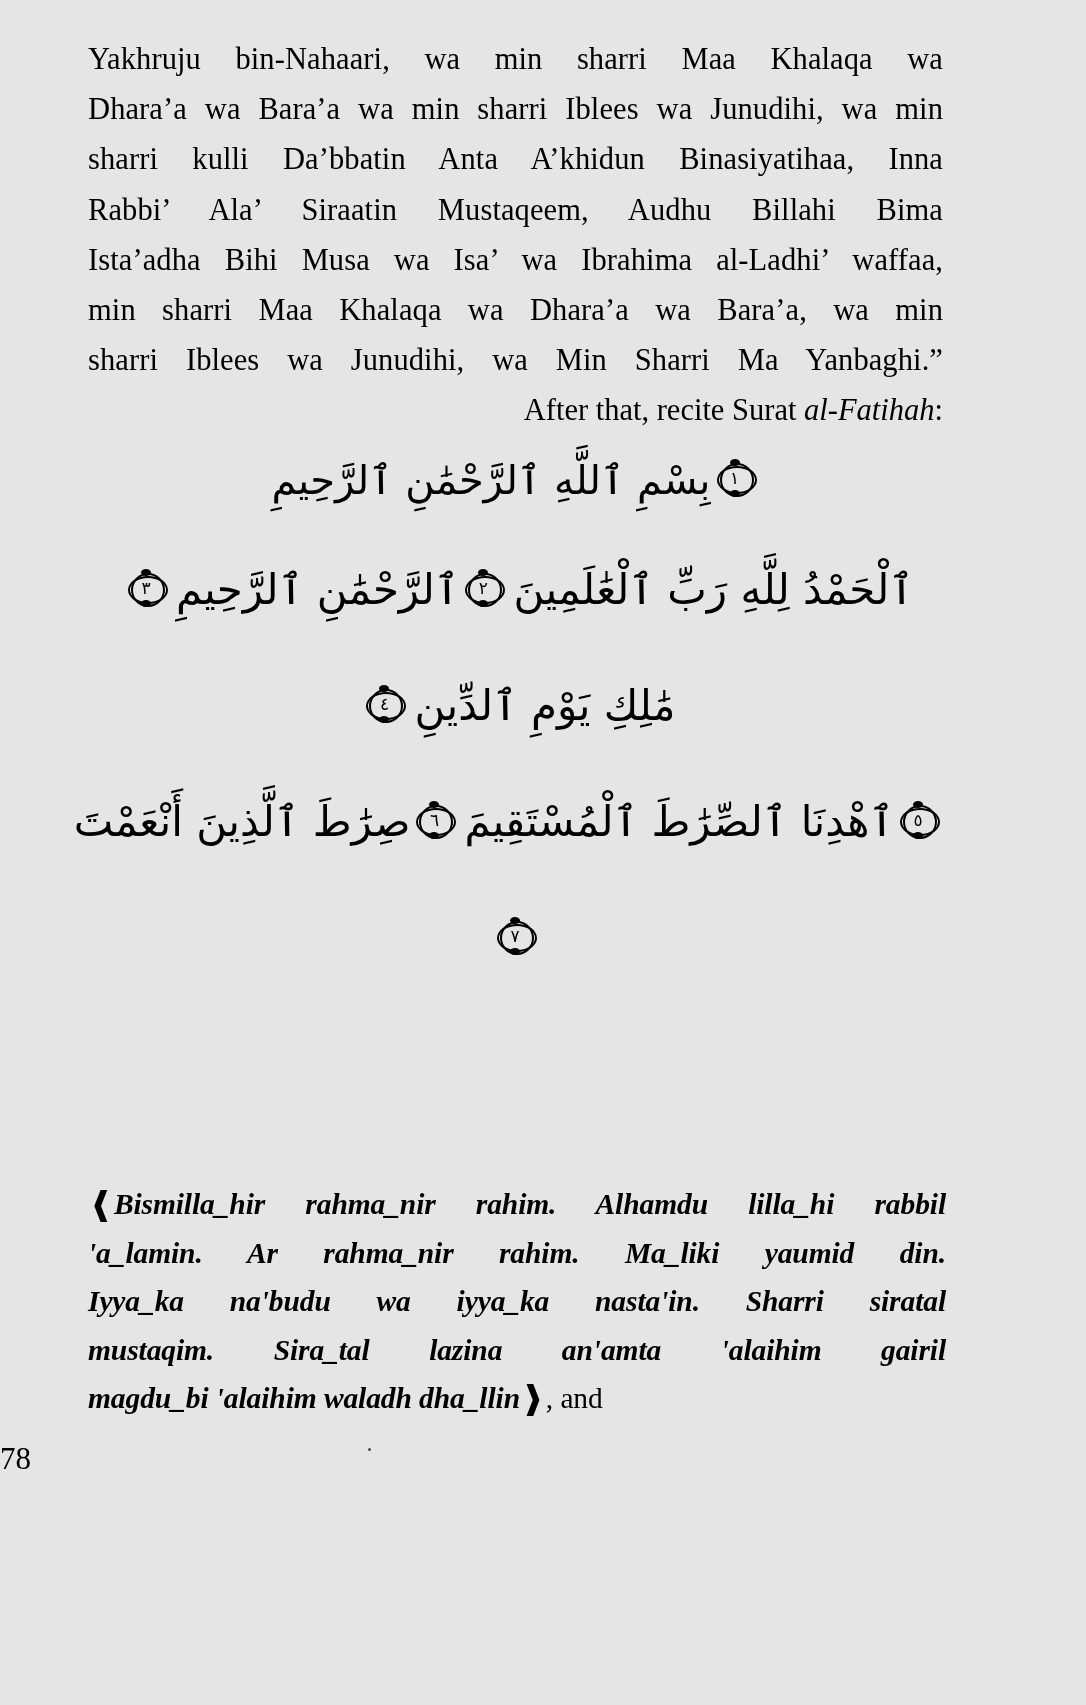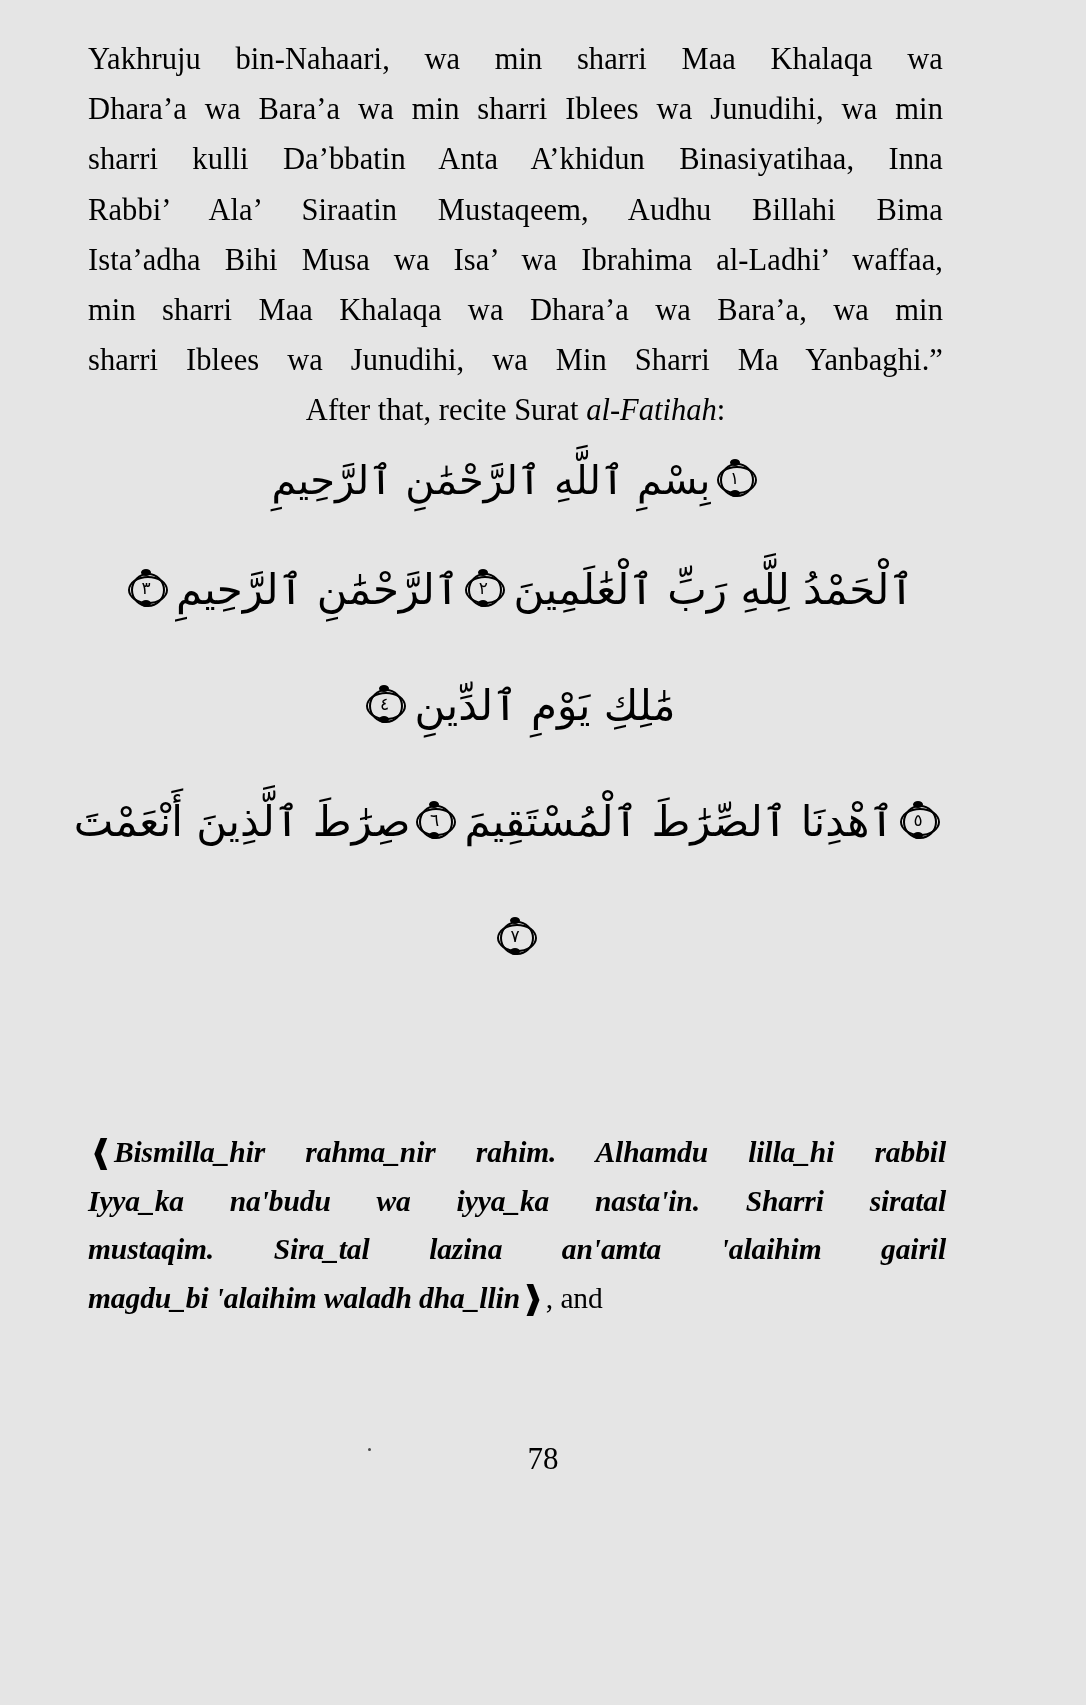--- a/index.html
+++ b/index.html
@@ -44,21 +44,21 @@
   }
   .translit-para .lastline {
     text-align: left;
     font-family: Liberation Serif, serif;
   }
 
   .after-line {
     font-family: "Liberation Serif", "DejaVu Serif", serif;
     font-size: 30.5px;
     line-height: 50.2px;
-    text-align: center;
+    text-align: right;
     margin: 0;
     white-space: nowrap;
   }
   .after-line i { font-style: italic; }
 
   
   .arabic-block {
     position: absolute;
     left: 88px;
     top: 428px;
@@ -123,21 +123,21 @@
     font-family: "DejaVu Sans", sans-serif;
     font-size: 17px;
     line-height: 30px;
     color: #000;
   }
 
   
   .bold-translit {
     position: absolute;
     left: 88px;
-    top: 1128px;
+    top: 1180px;
     width: 858px;
     font-family: "Liberation Serif", "DejaVu Serif", serif;
     font-weight: bold;
     font-style: italic;
     font-size: 29.5px;
     line-height: 48.5px;
     text-align: justify;
     text-align-last: justify;
     letter-spacing: -0.1px;
   }
@@ -157,21 +157,21 @@
     display: inline-block;
     transform: scaleX(0.78);
   }
 
   
   .page-number {
     position: absolute;
     left: 0;
     top: 1440px;
     width: 1086px;
-    text-align: center;
+    text-align: left;
     font-family: "Liberation Serif", "DejaVu Serif", serif;
     font-size: 31px;
     line-height: 38px;
   }
   .speck {
     position: absolute;
     left: 368px;
     top: 1448px;
     width: 3px;
     height: 3px;
@@ -207,20 +207,21 @@
 
     <div class="arabic-line l3"><span>مَٰلِكِ يَوْمِ ٱلدِّينِ</span><span class="ayah-mark"><span class="ring2"></span><span class="ring"></span><span class="dot-top"></span><span class="dot-bot"></span><span class="num">٤</span></span></div>
 
     <div class="arabic-line l4"><span class="ayah-mark"><span class="ring2"></span><span class="ring"></span><span class="dot-top"></span><span class="dot-bot"></span><span class="num">٥</span></span><span>ٱهْدِنَا ٱلصِّرَٰطَ ٱلْمُسْتَقِيمَ</span><span class="ayah-mark"><span class="ring2"></span><span class="ring"></span><span class="dot-top"></span><span class="dot-bot"></span><span class="num">٦</span></span><span>صِرَٰطَ ٱلَّذِينَ أَنْعَمْتَ</span></div>
 
     <div class="arabic-line l5"><span class="ayah-mark"><span class="ring2"></span><span class="ring"></span><span class="dot-top"></span><span class="dot-bot"></span><span class="num">٧</span></span></div>
   </div>
 
   <div class="bold-translit">
     <div><span class="brk">❰</span><span>Bismilla_hir rahma_nir rahim. Alhamdu lilla_hi rabbil</span></div>
+    <div>'a_lamin. Ar rahma_nir rahim. Ma_liki yaumid din.</div>
     <div>Iyya_ka na'budu wa iyya_ka nasta'in. Sharri siratal</div>
     <div>mustaqim. Sira_tal lazina an'amta 'alaihim gairil</div>
     <div class="lastline"><span>magdu_bi 'alaihim waladh dha_llin</span><span class="brk">❱</span><span class="tail">, and</span></div>
   </div>
 
   <div class="speck"></div>
 
   <div class="page-number">78</div>
 
 </div>

